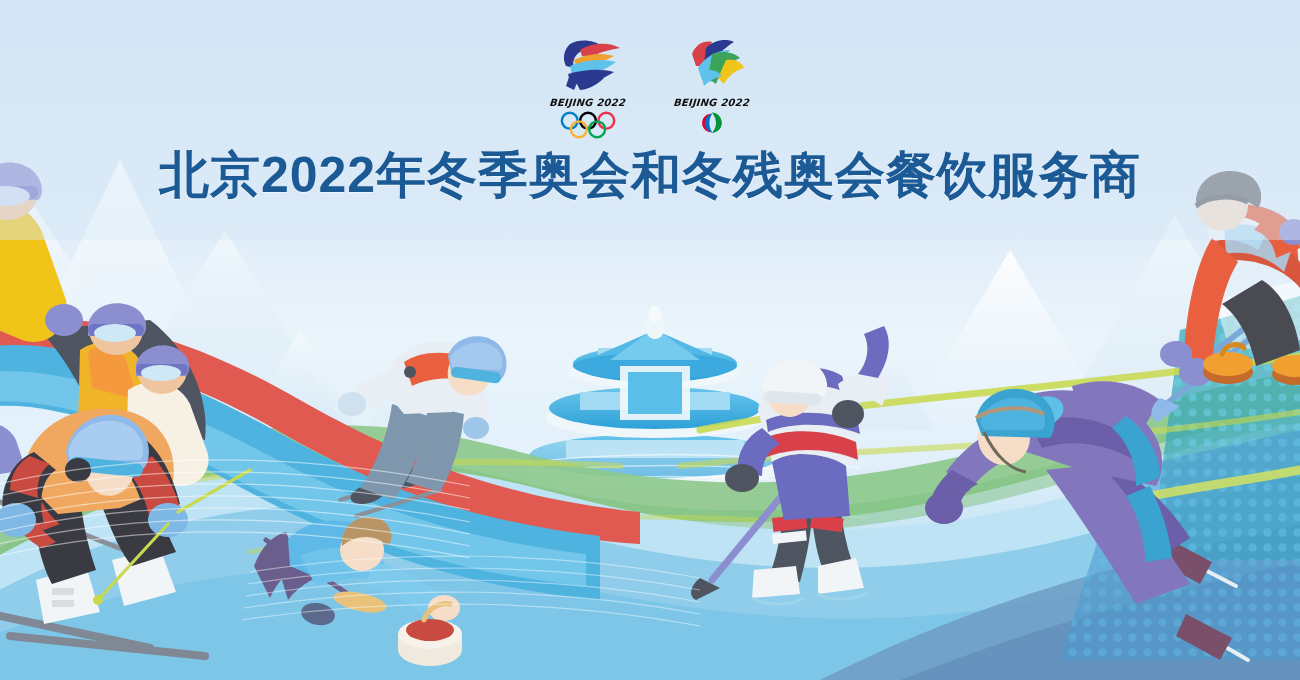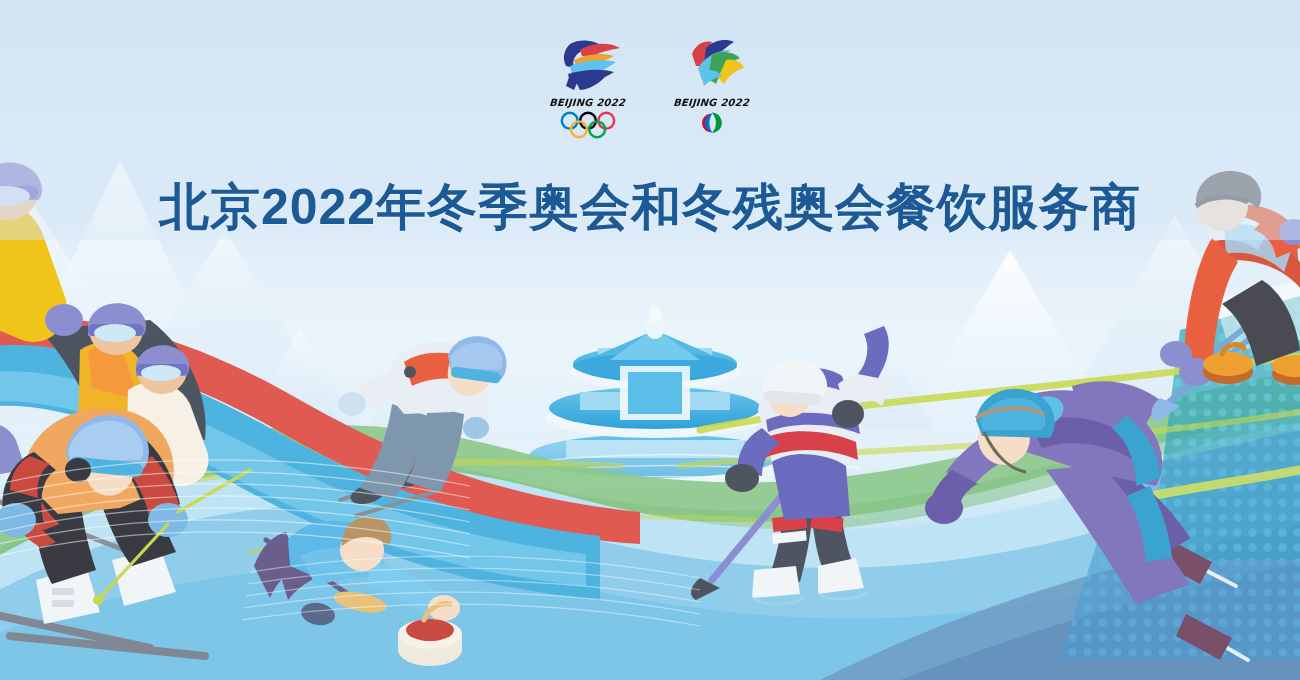--- a/index.html
+++ b/index.html
@@ -18,21 +18,20 @@
   #title{
     position:absolute;left:0;right:0;top:142px;
     text-align:center;
     font-size:50px;
     font-weight:bold;
     letter-spacing:1px;
     color:#1c5a96;
     text-shadow:0 1px 0 rgba(255,255,255,.55);
     white-space:nowrap;
     z-index:40;
-    margin-top:32px;
   }
 
   
   #emblems{
     position:absolute;top:34px;left:0;right:0;
     display:flex;justify-content:center;gap:28px;
     z-index:40;
   }
   .emblem{width:96px;height:100px;position:relative;}
   .emblem svg{display:block;}

